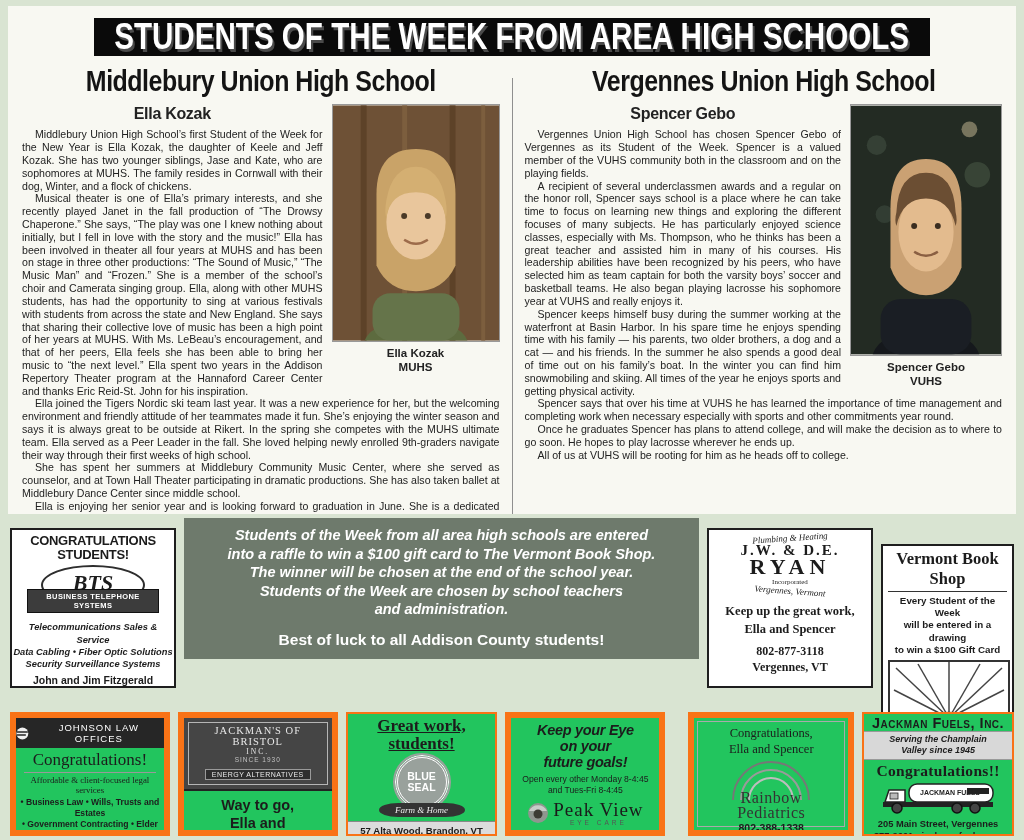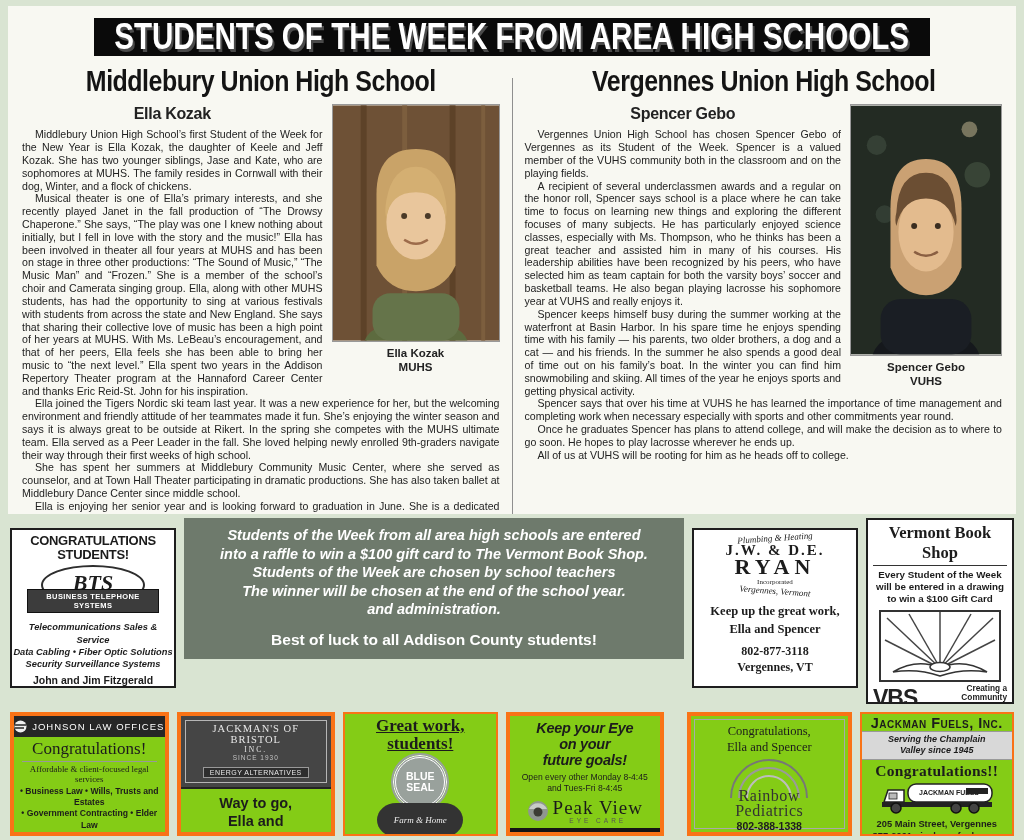--- a/index.html
+++ b/index.html
@@ -65,50 +65,50 @@
   
   .ryan { width:166px; height:160px; margin-top:10px; text-align:center; font-family:"Liberation Serif", serif; padding-top:3px; }
   .ryan-arc { font-style:italic; font-size:9px; transform:rotate(-4deg); }
   .ryan-n1 { font-weight:bold; font-size:15px; letter-spacing:2px; line-height:0.95; }
   .ryan-n2 { font-weight:bold; font-size:22px; letter-spacing:5px; line-height:0.95; }
   .ryan-inc { font-size:7px; }
   .ryan-arc2 { font-style:italic; font-size:9px; transform:rotate(4deg); margin-bottom:6px; }
   .ryan-msg { font-weight:bold; font-size:12.5px; line-height:1.45; }
   .ryan-ph { font-weight:bold; font-size:12px; margin-top:6px; line-height:1.3; }
   
-  .vbs { width:148px; height:186px; text-align:center; padding:3px 5px; }
+  .vbs { width:133px; height:186px; text-align:center; padding:3px 5px;margin-top:26px; }
   .vbs-title { font-family:"Liberation Serif", serif; font-weight:bold; font-size:16.5px; border-bottom:1px solid #333; padding-bottom:2px; }
   .vbs-text { font-weight:bold; font-size:9.8px; line-height:1.25; margin-top:3px; }
   .vbs-book { margin:4px auto 2px auto; display:block; }
   .vbs-bottom { display:flex; align-items:center; justify-content:center; gap:4px; }
   .vbs-logo { font-weight:bold; font-size:23px; letter-spacing:-1px; color:#222; }
   .vbs-tag { text-align:right; font-weight:bold; font-size:8.3px; line-height:1.15; }
   .vbs-since { font-family:"Liberation Serif", serif; font-style:italic; font-size:7.5px; font-weight:normal; }
   
-  .ad2 { flex:1; background:#84cc16; border:4px solid #f97316; text-align:center; overflow:hidden; }
+  .ad2 { flex:1; background:#22c55e; border:6px solid #f97316; text-align:center; overflow:hidden; }
   
   .jlo-head { background:#262626; color:#fff; display:flex; align-items:center; justify-content:center; gap:5px; padding:4px 0; font-size:9.5px; letter-spacing:1px; }
   .jlo-congrats { font-family:"Liberation Serif", serif; font-size:17px; margin-top:2px; }
   .jlo-sub { font-family:"Liberation Serif", serif; font-size:8.8px; border-top:1px solid #999; margin:2px 8px 0 8px; padding-top:2px; }
   .jlo-bullets { font-weight:bold; font-size:8.6px; line-height:1.3; margin-top:2px; }
   .jlo-phone { font-family:"Liberation Serif", serif; font-weight:bold; font-size:10.5px; border-top:1px solid #999; margin:2px 10px 0 10px; padding-top:2px; }
   
   .job-plaque { background:#454545; border-bottom:2px solid #222; padding:4px 4px; color:#e8e8e8; }
   .job-plaque-inner { border:1px solid #b5b5b5; padding:2px 0 3px 0; }
   .job-p1 { font-family:"Liberation Serif", serif; font-size:10.5px; letter-spacing:1px; }
   .job-p2 { font-family:"Liberation Serif", serif; font-size:7.5px; letter-spacing:2px; }
   .job-p3 { font-size:6.5px; letter-spacing:1px; color:#c2c2c2; }
   .job-p4 { font-size:7px; letter-spacing:0.5px; background:#2e2e2e; display:inline-block; padding:1px 6px; margin-top:2px; border:1px solid #999; }
   .job-msg { font-weight:bold; font-size:14.5px; line-height:1.25; padding:5px 0 4px 0; }
   
   .bs { border-width:2px; }
   .bs-head { font-family:"Liberation Serif", serif; font-weight:bold; font-size:17px; line-height:1.05; margin-top:3px;text-decoration:underline; }
   .bs-badge { position:relative; width:54px; height:54px; margin:2px auto 0 auto; }
   .bs-badge-circle { width:54px; height:54px; border-radius:50%; background:#99a19c; border:3px double #fff; outline:2px solid #99a19c; display:flex; flex-direction:column; align-items:center; justify-content:center; color:#fff; font-weight:bold; font-size:10.5px; line-height:1; }
-  .bs-ribbon { background:#333; color:#eee; font-family:"Liberation Serif", serif; font-style:italic; font-size:9px; width:86px; margin:-6px auto 0 auto; position:relative; border-radius:40%/90%; padding:12px 0; }
+  .bs-ribbon { background:#333; color:#eee; font-family:"Liberation Serif", serif; font-style:italic; font-size:9px; width:86px; margin:-6px auto 0 auto; position:relative; border-radius:40%/90%; padding:2px 0; }
   .bs-foot { background:#dcdcdc; border-top:1px solid #888; font-weight:bold; font-size:9.6px; line-height:1.3; padding:3px 0; margin-top:4px; }
   
   .pv-head { font-weight:bold; font-style:italic; font-size:14.5px; line-height:1.12; margin-top:4px; letter-spacing:-0.3px; }
   .pv-hours { font-size:8.6px; line-height:1.3; margin-top:3px; }
   .pv-brandrow { display:flex; align-items:center; justify-content:center; gap:4px; margin-top:3px; }
   .pv-brand { font-family:"Liberation Serif", serif; font-size:19px; letter-spacing:1px; color:#1a1a1a; }
   .pv-sub { font-size:6.5px; letter-spacing:3px; color:#555; margin-top:-2px; }
   .pv-foot { background:#141414; color:#fff; font-weight:bold; font-size:10.5px; padding:4px 0; margin-top:4px; }
   
   .rb { padding:3px;margin-left:15px; }
@@ -222,22 +222,22 @@
       <div>Security Surveillance Systems</div>
     </div>
     <div class="bts-names">John and Jim Fitzgerald</div>
     <div class="bts-contact">www.bts-vt.com • 802-388-8999</div>
   </div>
 
   <div class="raffle-wrap">
     <div class="raffle-box">
       <div class="raffle-line">Students of the Week from all area high schools are entered</div>
       <div class="raffle-line">into a raffle to win a $100 gift card to The Vermont Book Shop.</div>
+      <div class="raffle-line">The winner will be chosen at the end of the school year.</div>
       <div class="raffle-line">Students of the Week are chosen by school teachers</div>
-      <div class="raffle-line">The winner will be chosen at the end of the school year.</div>
       <div class="raffle-line">and administration.</div>
       <div class="raffle-luck">Best of luck to all Addison County students!</div>
     </div>
   </div>
 
   <div class="adbox ryan">
     <div class="ryan-arc">Plumbing &amp; Heating</div>
     <div class="ryan-n1">J.W. &amp; D.E.</div>
     <div class="ryan-n2">RYAN</div>
     <div class="ryan-inc">Incorporated</div>

